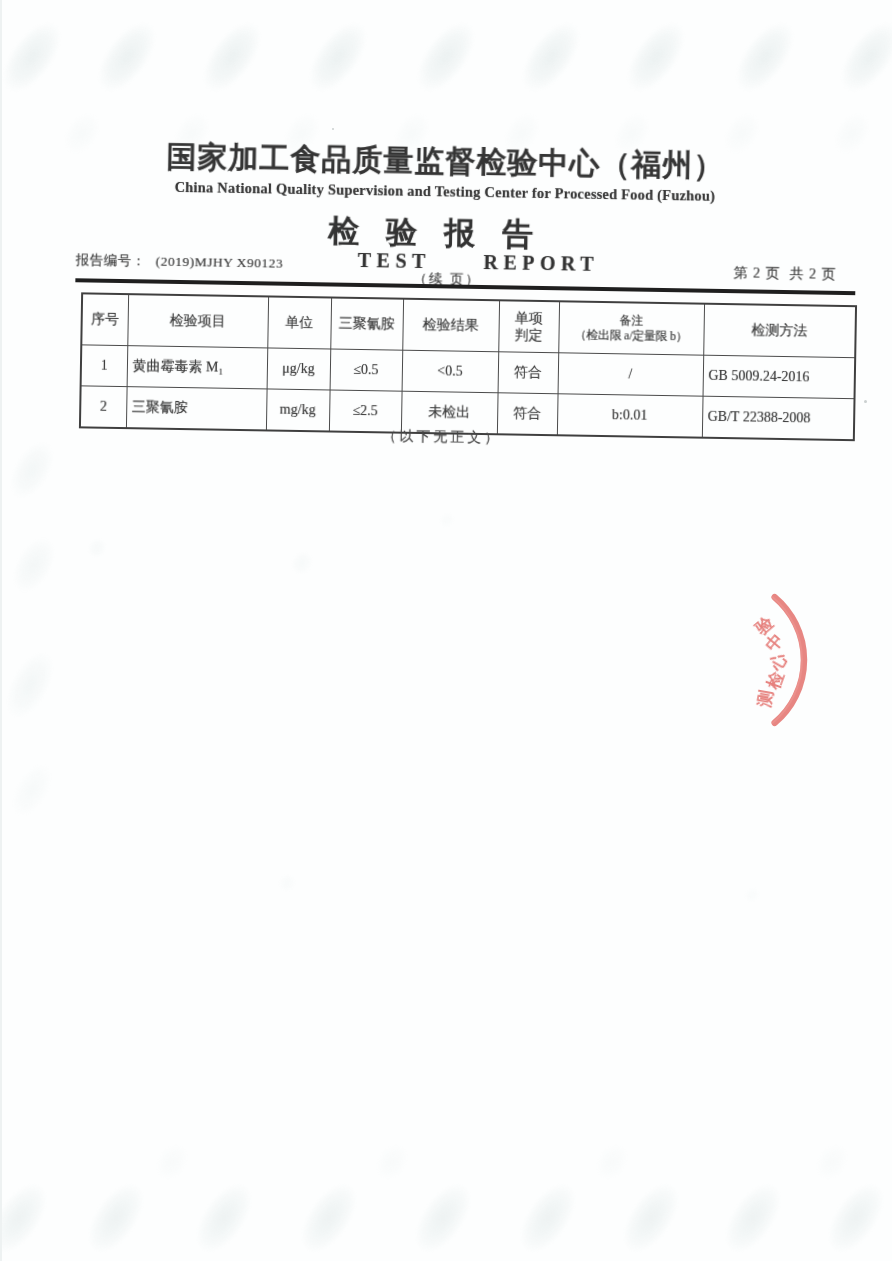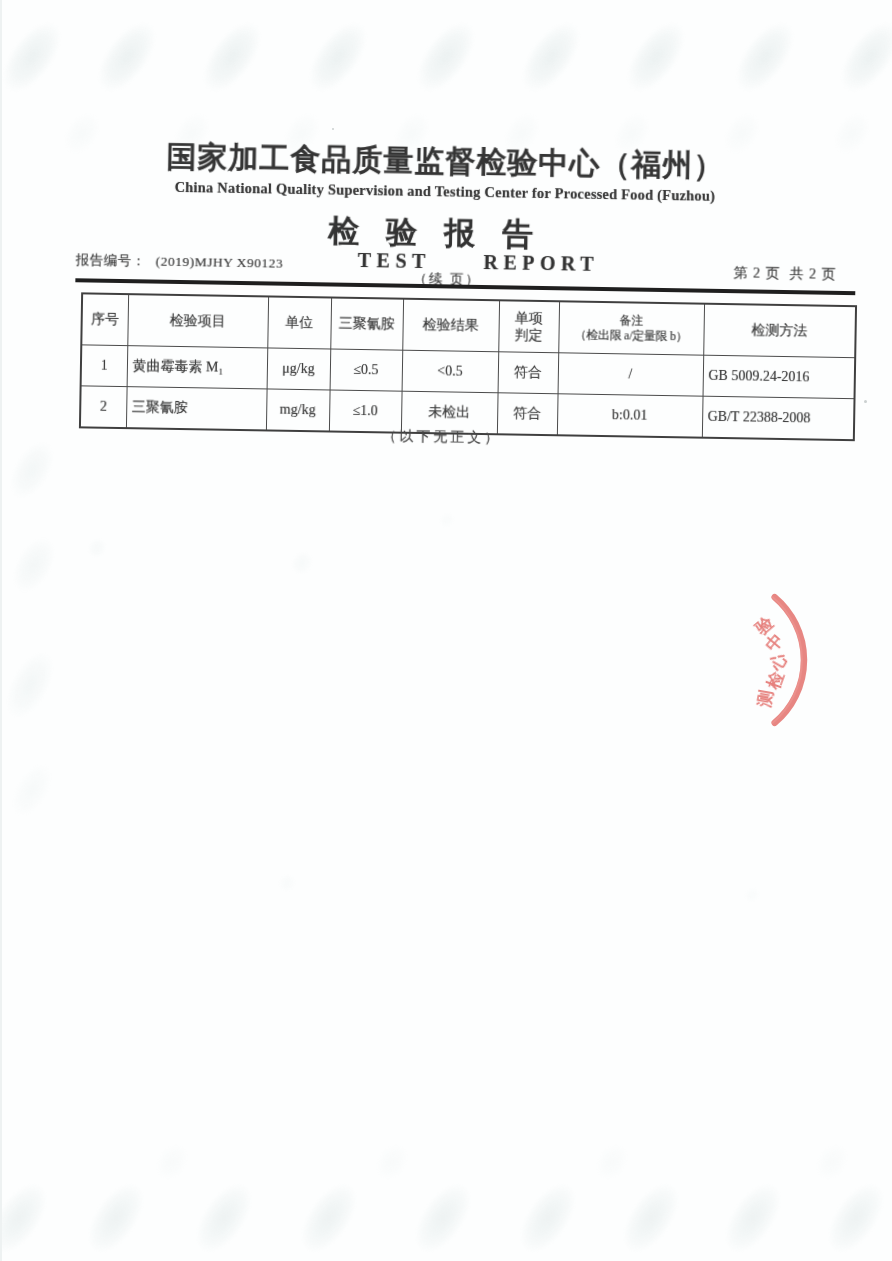--- a/index.html
+++ b/index.html
@@ -198,21 +198,21 @@
             <td>≤0.5</td>
             <td>&lt;0.5</td>
             <td>符合</td>
             <td>/</td>
             <td class="al">GB 5009.24-2016</td>
           </tr>
           <tr>
             <td>2</td>
             <td class="al">三聚氰胺</td>
             <td>mg/kg</td>
-            <td>≤1.0</td>
+            <td>≤2.5</td>
             <td>未检出</td>
             <td>符合</td>
             <td>b:0.01</td>
             <td class="al">GB/T 22388-2008</td>
           </tr>
         </tbody>
     </table>
 
     <div class="footer-note">（以下无正文）</div>
   </div>

